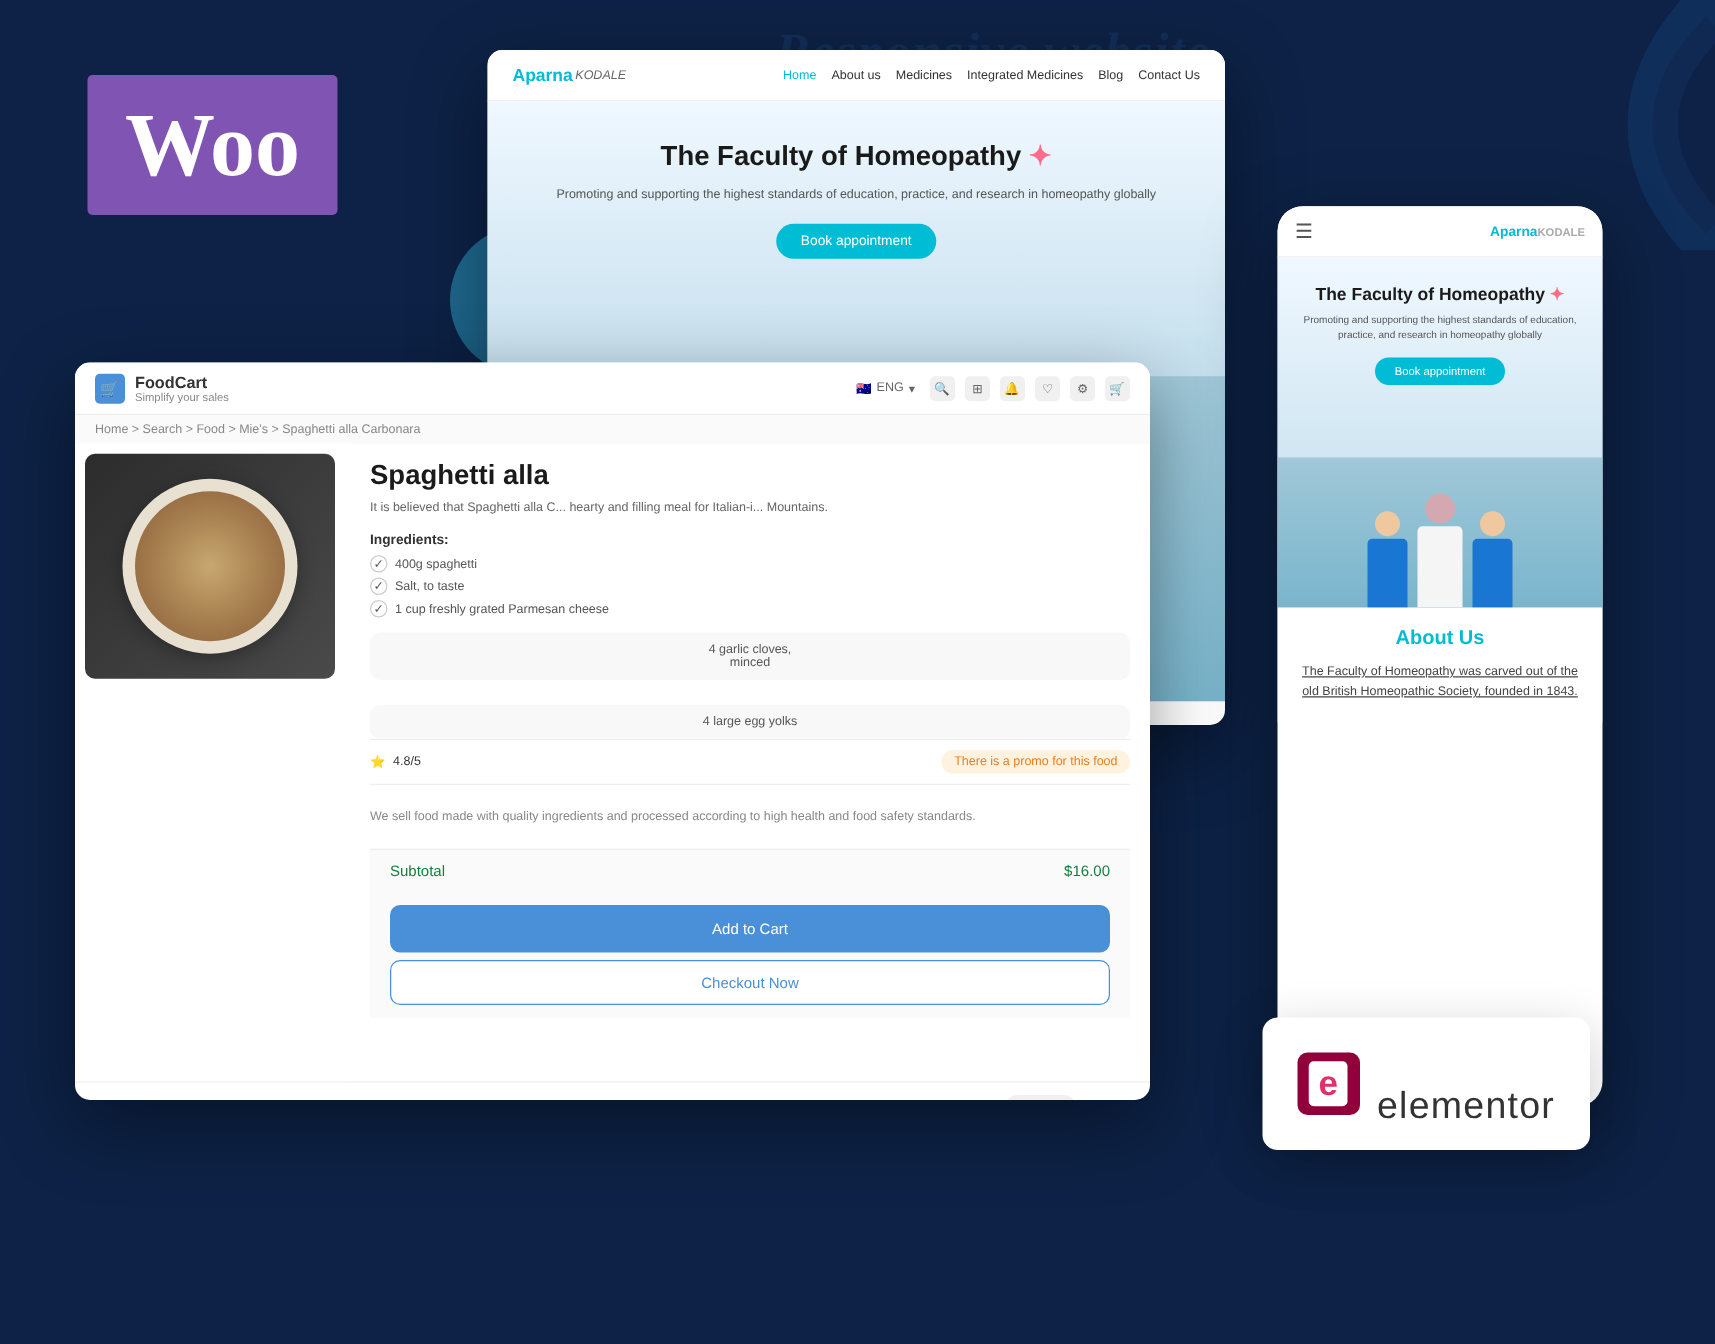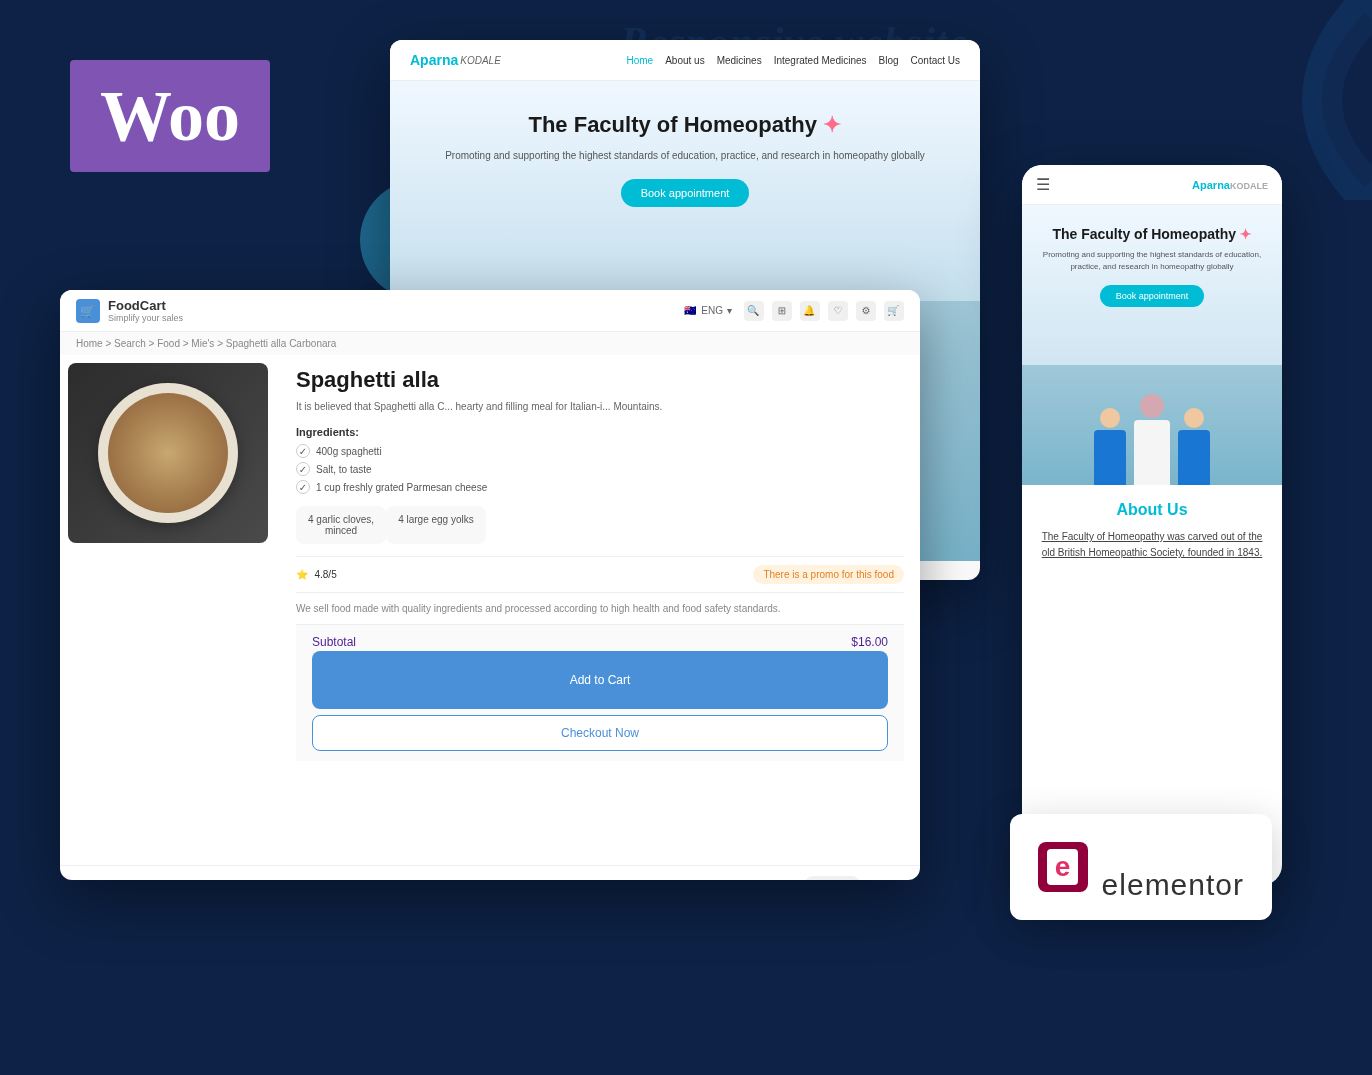--- a/index.html
+++ b/index.html
@@ -343,21 +343,23 @@
       height: 14px;
       border: 1.5px solid #ccc;
       border-radius: 50%;
       display: flex;
       align-items: center;
       justify-content: center;
     }
 
     .fc-extras {
       display: flex;
-      margin-bottom: 12px;
+      gap: 20px;
+      margin-bottom: 0;
+      flex-direction: column;
     }
     .fc-extra-item {
       background: #f8f8f8;
       border-radius: 8px;
       padding: 8px 12px;
       font-size: 10px;
       color: #555;
       text-align: center;
     }
 
@@ -385,29 +387,29 @@
 
     .fc-cart-section {
       border-top: 1px solid #eee;
       padding: 10px 16px;
       background: #fafafa;
     }
     .fc-subtotal {
       display: flex;
       justify-content: space-between;
       font-size: 12px;
-      color: #4c1d95;
-      margin-bottom: 2px;
+      color: #15803d;
+      margin-bottom: 20px;
     }
     .fc-add-btn {
       width: 100%;
       background: #4a90d9;
       color: white;
       border: none;
-      padding: 22px;
+      padding: 12px;
       border-radius: 8px;
       font-size: 12px;
       margin-bottom: 6px;
       cursor: pointer;
     }
     .fc-checkout-btn {
       width: 100%;
       background: white;
       color: #4a90d9;
       border: 1.5px solid #4a90d9;
@@ -815,21 +817,21 @@
         </div>
 
         <div class="fc-bottom">
           <div class="fc-ratings">
             <span>⭐</span>
             <span>4.8/5</span>
           </div>
           <div class="fc-promo">There is a promo for this food</div>
         </div>
 
-        <div style="font-size:10px;color:#888;padding:10px 0;border-top:1px solid #eee;">We sell food made with quality ingredients and processed according to high health and food safety standards.</div>
+        <div style="font-size:10px;color:#888;padding:20px 0;border-top:1px solid #eee;">We sell food made with quality ingredients and processed according to high health and food safety standards.</div>
 
         <div class="fc-cart-section">
           <div class="fc-subtotal">
             <span>Subtotal</span>
             <span>$16.00</span>
           </div>
           <button class="fc-add-btn">Add to Cart</button>
           <button class="fc-checkout-btn">Checkout Now</button>
         </div>
       </div>

